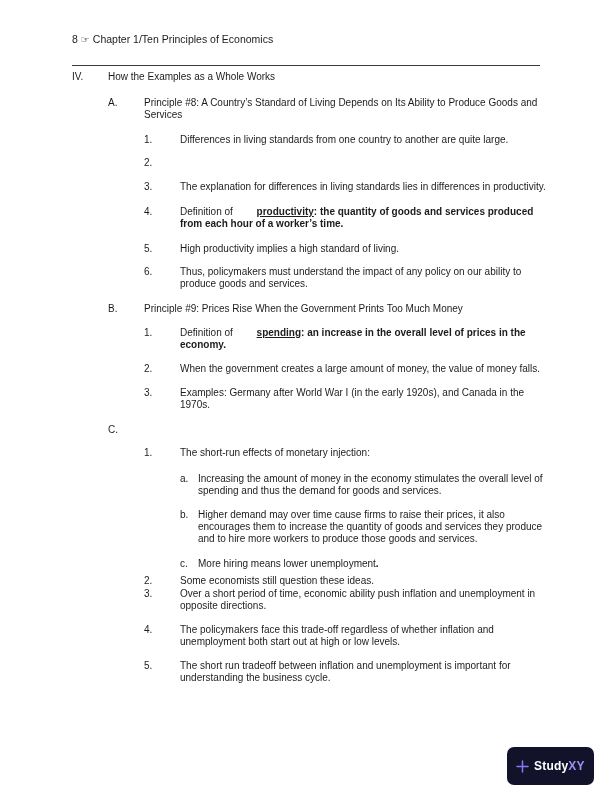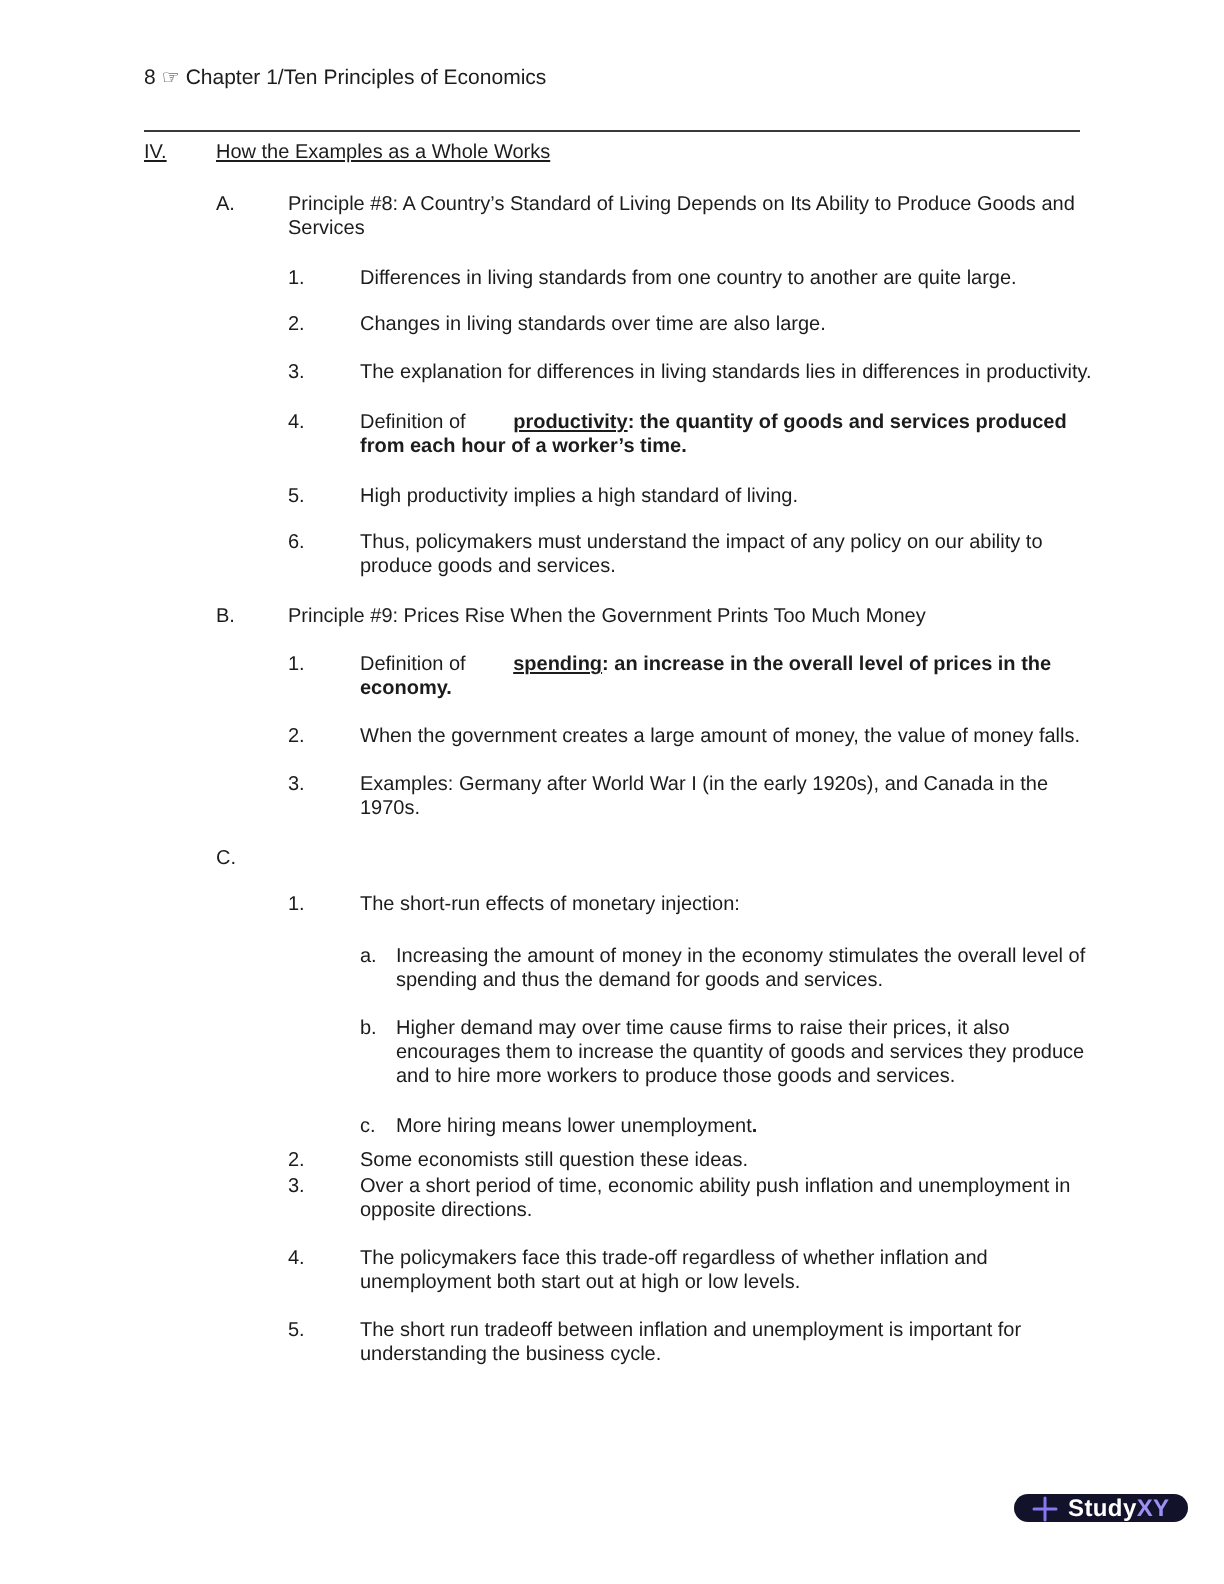--- a/index.html
+++ b/index.html
@@ -57,42 +57,42 @@
   .row:nth-child(7)  { margin-top: 13px; }
   .row:nth-child(8)  { margin-top: 11px; }
   .row:nth-child(9)  { margin-top: 13px; }
   .row:nth-child(13) { margin-top: 13px; }
   .row:nth-child(14) { margin-top: 11px; }
   .row:nth-child(15) { margin-top: 14px; }
   .row:nth-child(17) { margin-top: 13px; }
   .row:nth-child(18) { margin-top: 5px; }
   .row:nth-child(19) { margin-top: 1px; }
 
-  .level-0 { padding-left: 0; text-decoration: underline; }
+  .level-0 { padding-left: 0; }
   .level-1 { padding-left: 36px; }
   .level-2 { padding-left: 72px; }
   .level-3 { padding-left: 108px; }
   .marker {
     flex: 0 0 36px;
   }
   .level-3 .marker {
     flex: 0 0 18px;
   }
   .text {
     flex: 1 1 auto;
   }
   .b { font-weight: bold; }
   .u { text-decoration: underline; padding-left: 21px; }
 
   
   .logo {
     position: absolute;
     top: 747px;
     left: 507px;
-    height: 14px;
+    height: 38px;
     display: inline-flex;
     align-items: center;
     gap: 5px;
     padding: 0 9px;
     background: #12132a;
     border-radius: 7px;
     box-sizing: border-box;
   }
   .logo .brand {
     font-size: 12px;
@@ -121,21 +121,20 @@
       <div class="row level-1">
         <span class="marker">A.</span>
         <span class="text"><span>Principle #8: A Country’s Standard of Living Depends on Its Ability to Produce Goods and Services</span></span>
       </div>
       <div class="row level-2">
         <span class="marker">1.</span>
         <span class="text"><span>Differences in living standards from one country to another are quite large.</span></span>
       </div>
       <div class="row level-2">
         <span class="marker">2.</span>
-        <span class="text"><span>Changes in living standards over time are also large.</span></span>
       </div>
       <div class="row level-2">
         <span class="marker">3.</span>
         <span class="text"><span>The explanation for differences in living standards lies in differences in productivity.</span></span>
       </div>
       <div class="row level-2">
         <span class="marker">4.</span>
         <span class="text"><span>Definition of </span><span class="b u">productivity</span><span class="b">: the quantity of goods and services produced from each hour of a worker’s time.</span></span>
       </div>
       <div class="row level-2">

